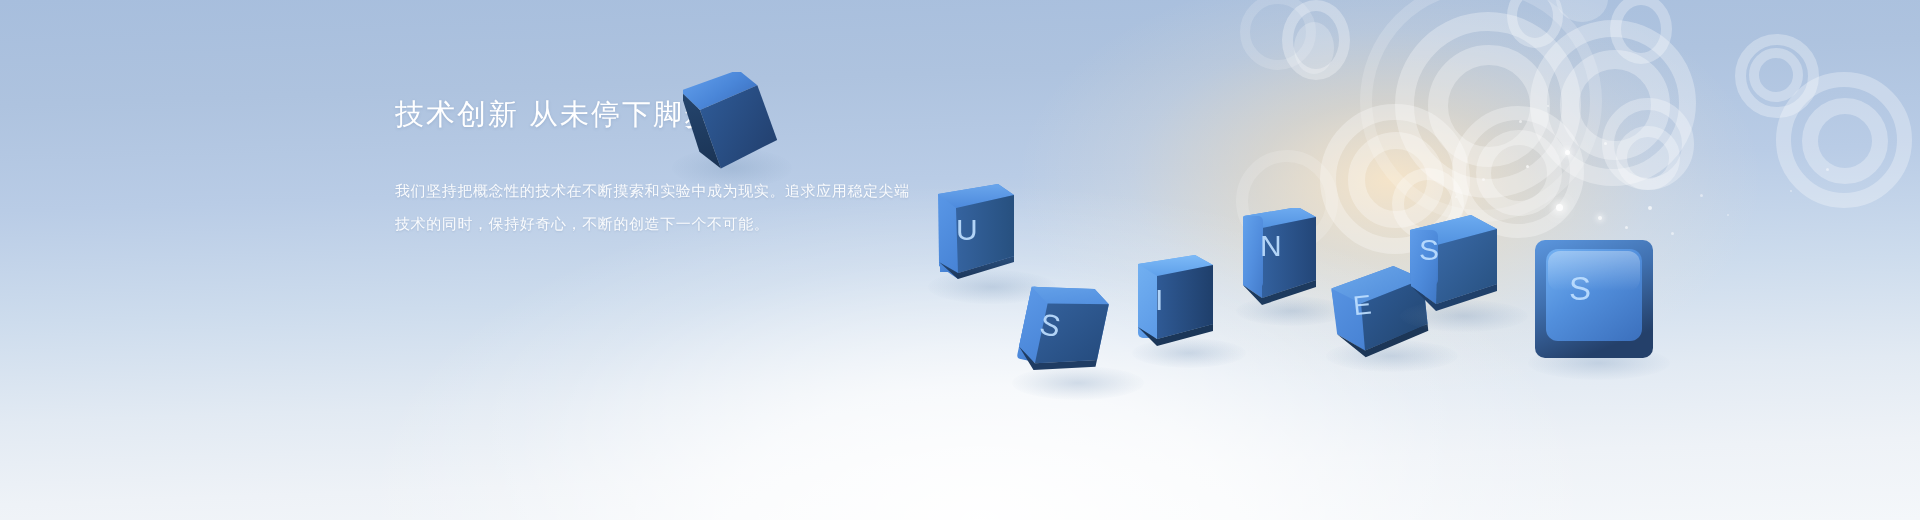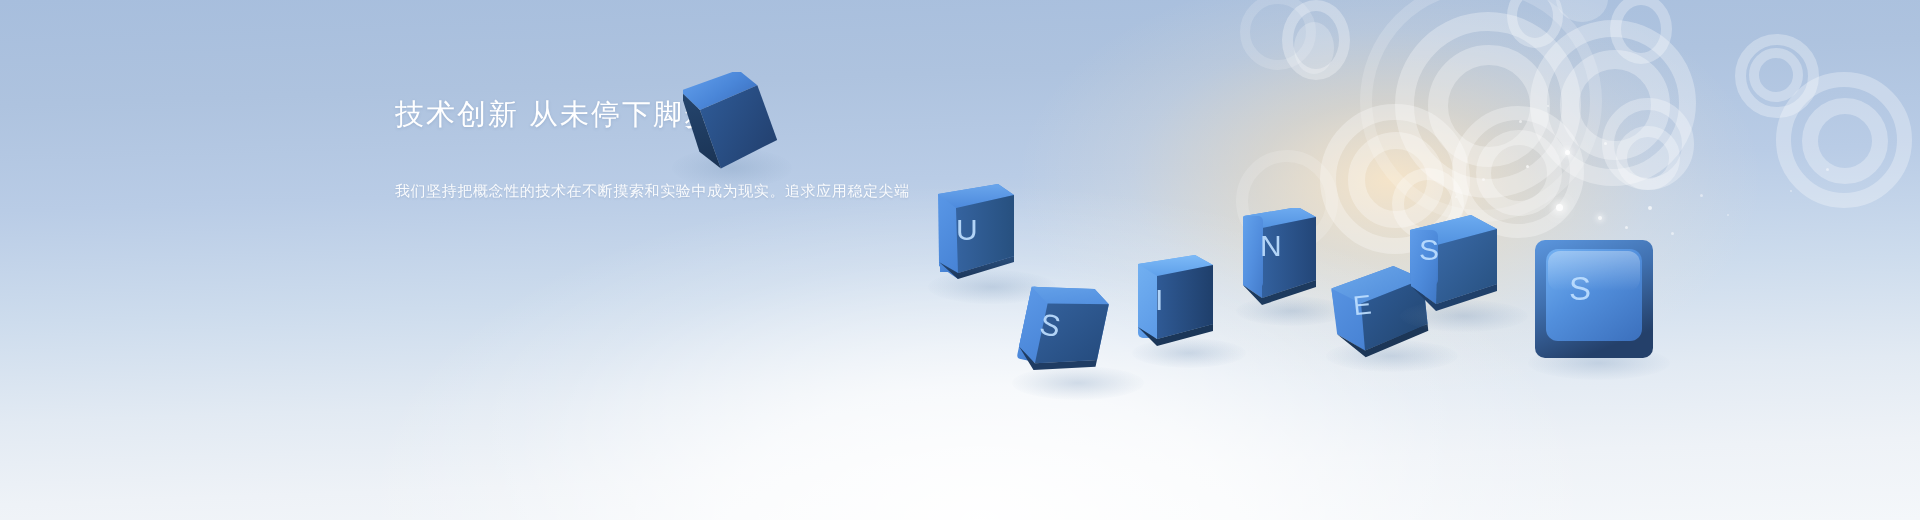--- a/index.html
+++ b/index.html
@@ -124,20 +124,21 @@
     <div class="spark" style="left:1482px;top:178px;width:3px;height:3px;opacity:.5;"></div>
     <div class="spark" style="left:1455px;top:196px;width:2px;height:2px;opacity:.4;"></div>
     <div class="spark" style="left:1826px;top:168px;width:3px;height:3px;opacity:.45;"></div>
     <div class="spark" style="left:1790px;top:190px;width:2px;height:2px;opacity:.4;"></div>
   </div>
 
   <div id="textblock">
     <div id="title">技术创新  从未停下脚步</div>
     <div id="subtitle">
       <div>我们坚持把概念性的技术在不断摸索和实验中成为现实。追求应用稳定尖端</div>
+      <div>技术的同时，保持好奇心，不断的创造下一个不可能。</div>
     </div>
   </div>
 
   <div class="kshadow" style="left:672px;top:148px;width:120px;height:40px;"></div>
   <div class="keywrap" style="left:683px;top:72px;width:96px;height:104px;">
     <svg width="96" height="104" viewBox="0 0 96 104">
       <defs>
         <linearGradient id="g0f" x1="0" y1="0" x2="1" y2="1">
           <stop offset="0%" stop-color="#5d9ae8"></stop>
             <stop offset="55%" stop-color="#4a86d8"></stop>

